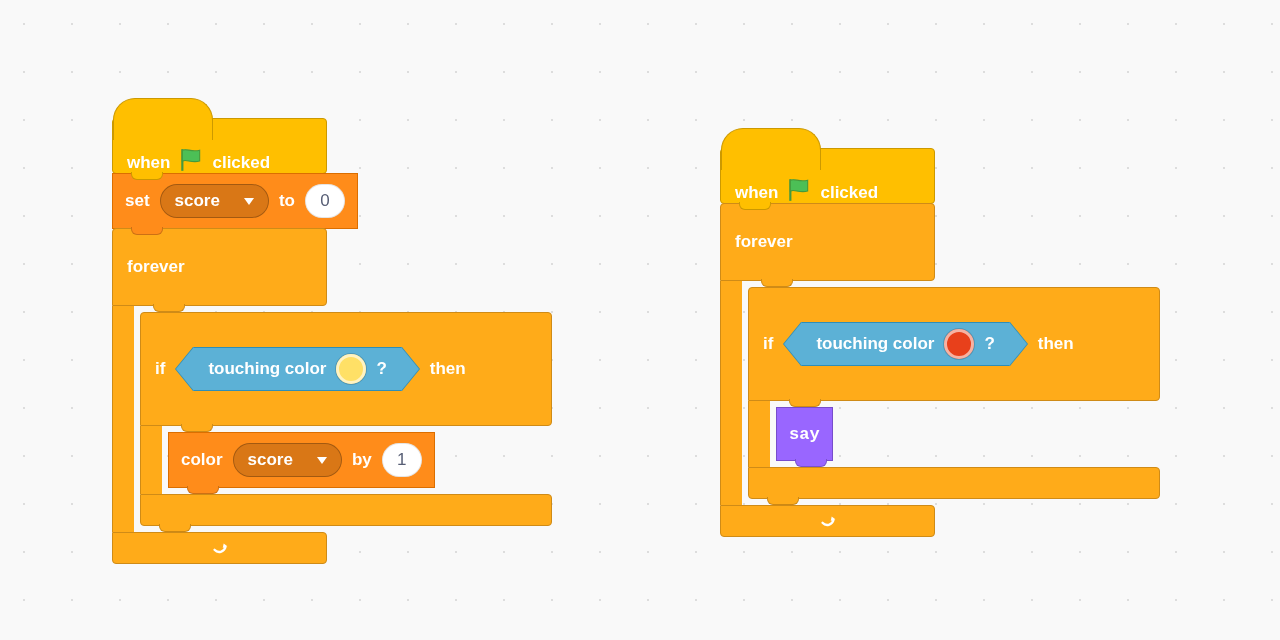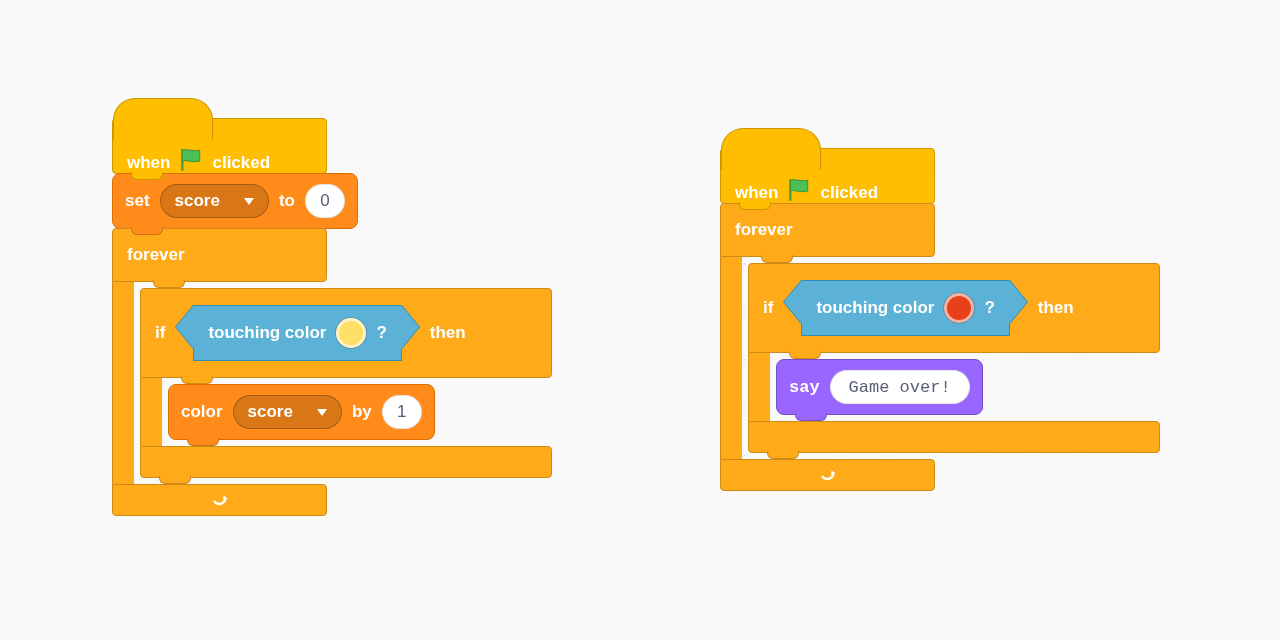--- a/index.html
+++ b/index.html
@@ -68,21 +68,21 @@
     border-radius: 0 0 6px 6px;
     border: 1px solid rgba(0,0,0,.2);
     border-top: none;
     z-index: 2;
   }
 
   
   .block {
     position: relative;
     border: 1px solid rgba(0,0,0,.2);
-    border-radius: 8px;
+    border-radius: 0;
     padding: 10px 12px;
     display: flex;
     align-items: center;
     gap: 10px;
     min-height: 54px;
     width: fit-content;
   }
   .data-block { background: #ff8c1a; border-color: #db6e00; }
   .looks-block { background: #9966ff; border-color: #774dcb; font-family: Liberation Mono, monospace; }
 
@@ -94,21 +94,21 @@
   .cblock .c-top, .cblock .c-bottom {
     background: #ffab19;
     border: 1px solid #cf8b17;
     position: relative;
     display: flex;
     align-items: center;
     gap: 10px;
   }
   .cblock .c-top {
     border-radius: 4px 4px 4px 0;
-    padding: 16px 14px;
+    padding: 28px 14px;
     min-height: 50px;
   }
   .cblock .c-bottom {
     border-radius: 0 4px 4px 4px;
     height: 32px;
     justify-content: center;
   }
   .cblock .c-arm {
     position: absolute;
     left: 0;
@@ -166,27 +166,27 @@
     justify-content: center;
     font-weight: 500;
     box-shadow: inset 0 0 0 1px rgba(0,0,0,.1);
   }
   .oval-input.wide { min-width: 140px; }
 
   
   .hex {
     background: #5cb1d6;
     border: 1px solid #2e8eb8;
-    height: 56px;
+    height: 44px;
     display: inline-flex;
     align-items: center;
     gap: 10px;
     padding: 0 14px;
     position: relative;
-    margin: 0 18px;
+    margin: 6px 18px;
   }
   .hex::before, .hex::after {
     content: "";
     position: absolute;
     top: -1px;
     width: 0; height: 0;
     border-top: 22px solid transparent;
     border-bottom: 22px solid transparent;
   }
   .hex::before { left: -18px; border-right: 18px solid #5cb1d6; filter: drop-shadow(-1px 0 0 #2e8eb8);}
@@ -321,23 +321,20 @@
             </span>
             <span>then</span>
             <div class="notch-inner"></div>
           </div>
           <div class="c-body">
             <div class="c-arm"></div>
             <div class="c-body-inner">
 
               <div class="block looks-block">
                 <span>say</span>
-                <span class="oval-input wide">
-                  <span>Game over!</span>
-                </span>
                 <div class="notch-out" style="background:#9966ff;"></div>
               </div>
 
             </div>
           </div>
           <div class="c-bottom" style="width:412px;">
             <div class="notch-out" style="background:#ffab19;"></div>
           </div>
         </div>
 

